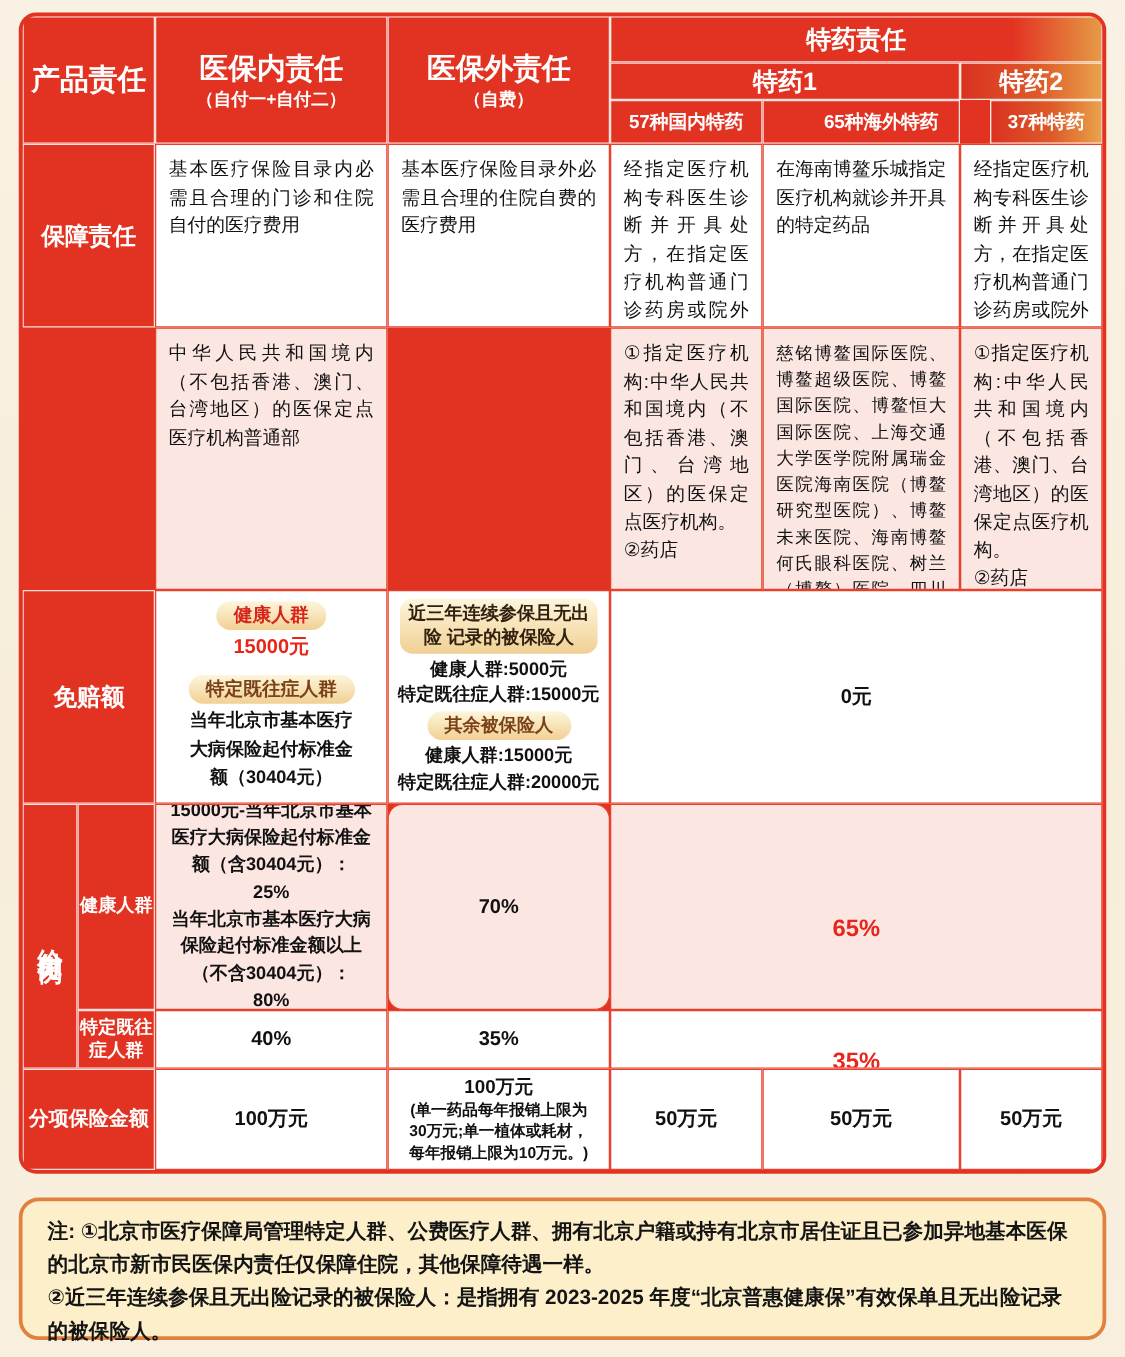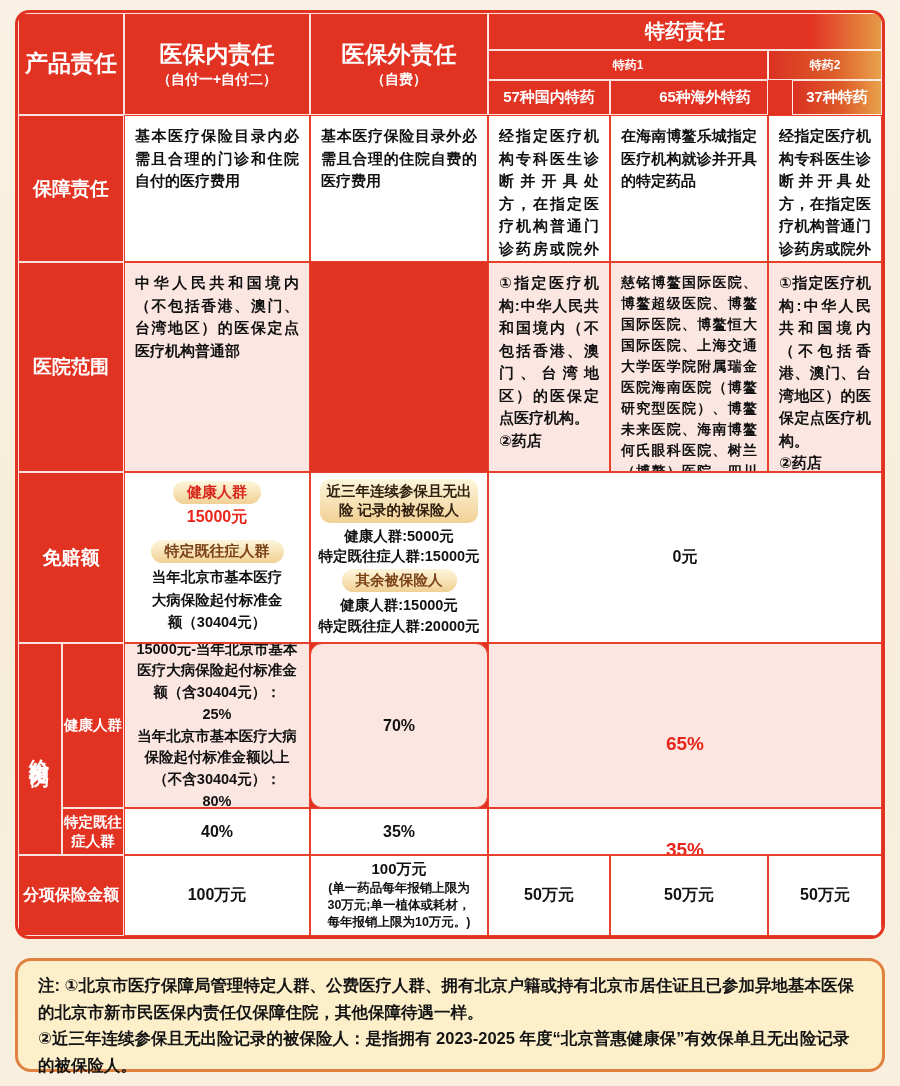--- a/index.html
+++ b/index.html
@@ -26,33 +26,33 @@
   .red {
     background:#e23322; color:#fff; font-weight:bold;
     border:1px solid rgba(255,255,255,.85); text-align:center;
   }
   .red.grad { background:linear-gradient(90deg,#da3222 0%, #dd5a28 55%, #e9a24b 100%); }
   .red.gradsoft { background:linear-gradient(90deg,#e23322 0%, #e23322 82%, #e59a46 100%); }
 
   .hdr-title { font-size:23px; line-height:1.3; }
   .hdr-sub   { font-size:14px; line-height:1.3; }
   .hdr-big   { font-size:20px; }
-  .hdr-mid   { font-size:12px; }
+  .hdr-mid   { font-size:20px; }
   .hdr-small { font-size:15px; }
   .lbl       { font-size:19px; }
   .lbl-sm    { font-size:16px; }
   .sub-lbl   { font-size:14.5px; line-height:1.25; white-space:pre-line; }
   .vertical  { writing-mode:vertical-lr; text-orientation:upright; font-size:20px; letter-spacing:3px; }
 
   
   .white { background:#ffffff; color:#111; }
   .pink  { background:#fbe6e2; color:#111; }
   .txt {
     justify-content:flex-start; align-items:flex-start;
-    padding:9px 10px; font-size:15px; line-height:1.5; font-weight:700;
+    padding:9px 10px; font-size:15px; line-height:1.5; font-weight:400;
     text-align:justify; white-space:pre-line;
   }
   .center { justify-content:center; align-items:center; text-align:center; }
   .pct  { font-size:16px; font-weight:600; }
   .pct-red { font-size:19px; font-weight:bold; color:#e8251a;margin-top:36px; }
   .money { font-size:16px; font-weight:600; }
   .money-note { font-size:12.5px; font-weight:600; line-height:1.35; white-space:pre-line; margin-top:1px; padding:0 4px; }
   .pre-center { white-space:pre-line; text-align:center; padding:8px 6px; font-size:14.5px; line-height:1.5; font-weight:600; }
 
   
@@ -118,23 +118,20 @@
 
     <div class="cell red" style="grid-column:1/3; grid-row:4/5;">
       <span class="lbl">保障责任</span>
     </div>
     <div class="cell white txt" style="grid-column:3/4; grid-row:4/5;">基本医疗保险目录内必需且合理的门诊和住院自付的医疗费用</div>
     <div class="cell white txt" style="grid-column:4/5; grid-row:4/5;">基本医疗保险目录外必需且合理的住院自费的医疗费用</div>
     <div class="cell white txt" style="grid-column:5/6; grid-row:4/5;">经指定医疗机构专科医生诊断并开具处方，在指定医疗机构普通门诊药房或院外药店购买药品</div>
     <div class="cell white txt" style="grid-column:6/7; grid-row:4/5;">在海南博鳌乐城指定医疗机构就诊并开具的特定药品</div>
     <div class="cell white txt" style="grid-column:7/8; grid-row:4/5;">经指定医疗机构专科医生诊断并开具处方，在指定医疗机构普通门诊药房或院外药店购买药品</div>
 
-    <div class="cell red" style="grid-column:1/3; grid-row:5/6;">
-      <span class="lbl">医院范围</span>
-    </div>
     <div class="cell pink txt" style="grid-column:3/4; grid-row:5/6;">中华人民共和国境内（不包括香港、澳门、台湾地区）的医保定点医疗机构普通部</div>
     <div class="cell pink txt" style="grid-column:5/6; grid-row:5/6;">①指定医疗机构:中华人民共和国境内（不包括香港、澳门、台湾地区）的医保定点医疗机构。
 ②药店</div>
     <div class="cell pink txt" style="grid-column:6/7; grid-row:5/6; font-size:14px;">慈铭博鳌国际医院、博鳌超级医院、博鳌国际医院、博鳌恒大国际医院、上海交通大学医学院附属瑞金医院海南医院（博鳌研究型医院）、博鳌未来医院、海南博鳌何氏眼科医院、树兰（博鳌）医院、四川大学华西乐城医院</div>
     <div class="cell pink txt" style="grid-column:7/8; grid-row:5/6;">①指定医疗机构:中华人民共和国境内（不包括香港、澳门、台湾地区）的医保定点医疗机构。
 ②药店</div>
 
     <div class="cell red" style="grid-column:1/3; grid-row:6/7;">
       <span class="lbl">免赔额</span>
     </div>

